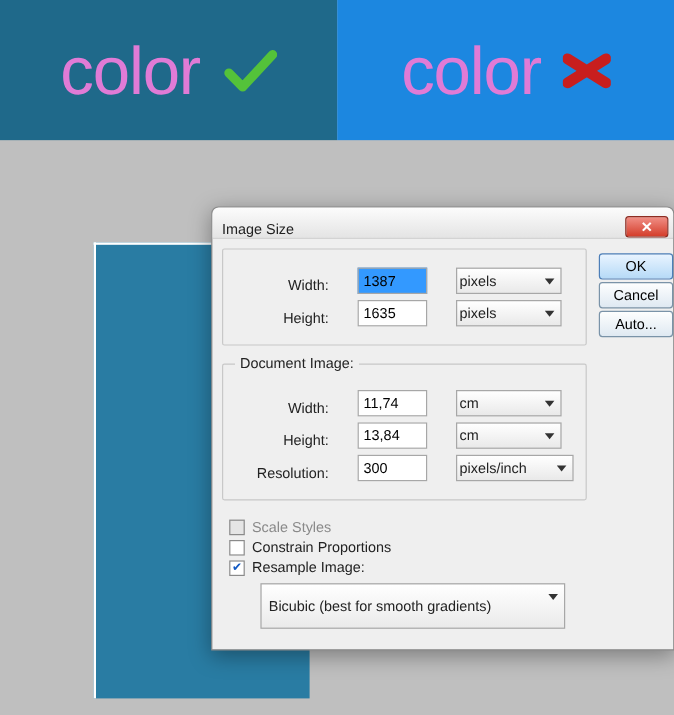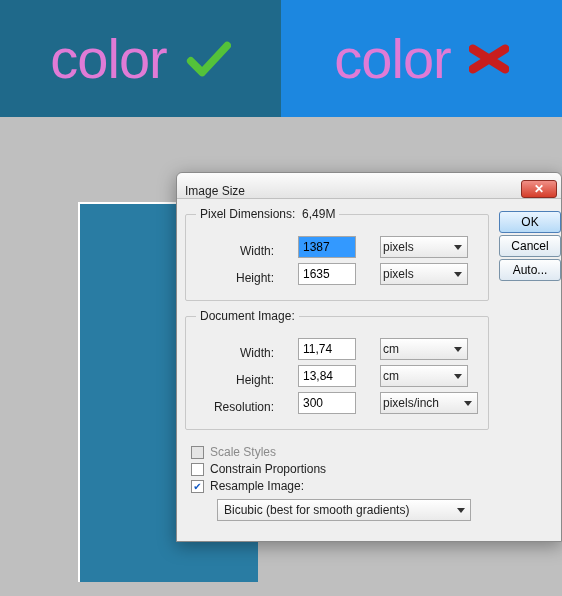--- a/index.html
+++ b/index.html
@@ -64,21 +64,21 @@
 
 .checks { padding: 4px 6px 6px 6px; font-size: 12px; color: #222; }
 .chk { display: flex; align-items: center; gap: 6px; margin: 3px 0; }
 .box {
   width: 13px; height: 13px; border: 1px solid #8a8a8a; background: #fff;
   display: flex; align-items: center; justify-content: center; font-size: 10px; color: #1259c3;
 }
 .box.disabled { background: #e5e5e5; }
 .chk.disabled { color: #8a8a8a; }
 .combo {
-  margin: 6px 0 0 26px; width: 254px; height: 22px; border: 1px solid #a7a7a7;
+  margin: 6px 0 0 26px; width: 254px; height: 38px; border: 1px solid #a7a7a7;
   background: linear-gradient(#fff,#eaeaea); position: relative; display: flex;
   align-items: center; padding: 0 6px; font-size: 12px;
 }
 
 .btn {
   height: 22px; border: 1px solid #7a93a8; border-radius: 3px;
   background: linear-gradient(#fdfefe,#dfe9f2); font-size: 12px; color: #000;
   display: flex; align-items: center; justify-content: center;
 }
 .btn.primary { background: linear-gradient(#e9f4ff,#b6daf7); border-color: #4d7fb8; }
@@ -114,24 +114,20 @@
     <span class="spacer"></span>
     <div class="close-btn">
       <span>✕</span>
     </div>
   </div>
 
   <div class="body">
     <div class="left">
 
       <fieldset>
-        <legend class="legend-row">
-          <span>Pixel Dimensions:</span>
-          &nbsp;<span class="legend-val">6,49M</span>
-        </legend>
         <div class="row">
           <label>Width:</label>
           <input class="num sel" value="1387" style="">
           <div class="sel-wrap">
             <span>pixels</span>
             <span class="caret"></span>
           </div>
         </div>
         <div class="row">
           <label>Height:</label>

